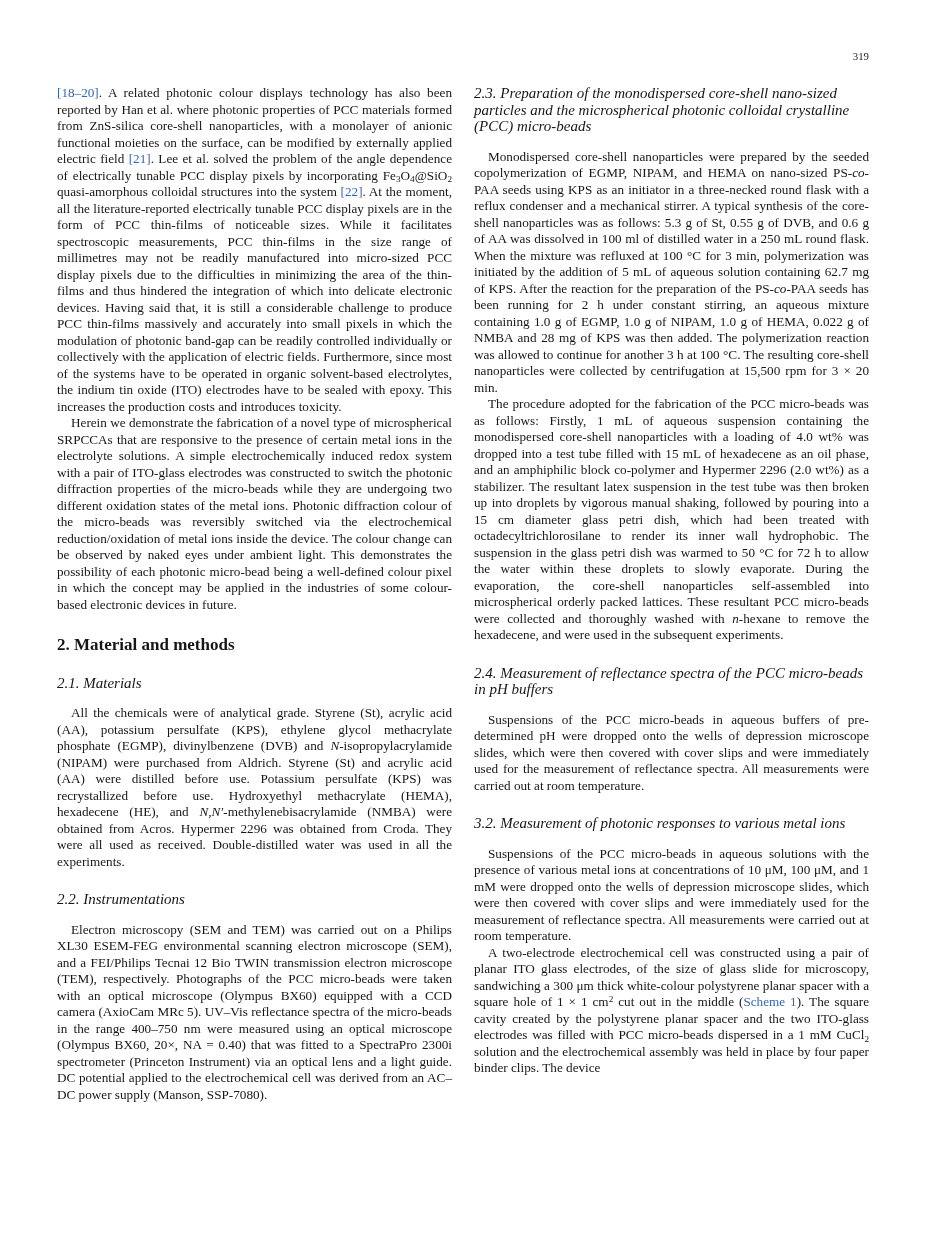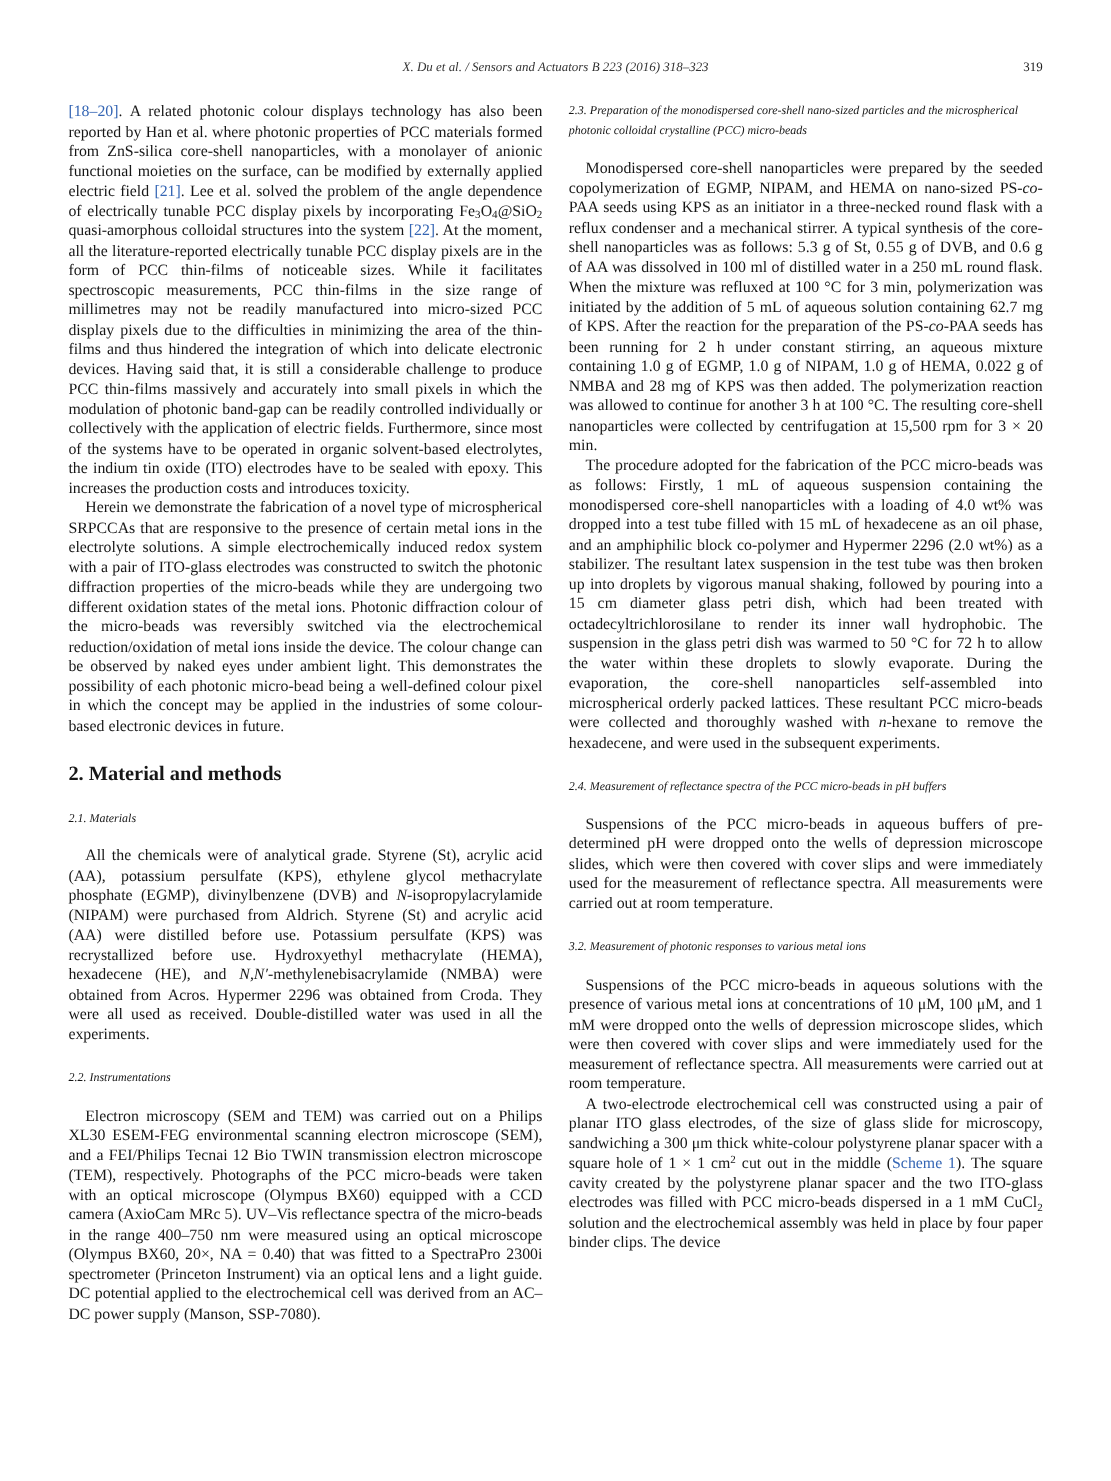--- a/index.html
+++ b/index.html
@@ -48,39 +48,38 @@
   .col p { margin: 0; }
   .col p.indent { text-indent: 14px; }
   .col h2 {
     font-size: 17px;
     font-weight: bold;
     font-style: normal;
     text-align: left;
     margin: 24px 0 15px 0;
   }
   .col h3 {
-    font-size: 10px;
+    font-size: 15px;
     font-weight: normal;
     font-style: italic;
     text-align: left;
     margin: 21px 0 14px 0;
   }
   .col > :first-child { margin-top: 0 !important; }
   .seg-link { color: var(--link, #3465b4); cursor: pointer; }
   .seg-i { font-style: italic; }
   .seg-sub, .seg-sup { font-size: 70%; line-height: 0; position: relative; }
   .seg-sub { top: 0.28em; }
   .seg-sup { top: -0.45em; }
 </style>
 </head>
 <body>
 
 <div class="page">
   <div class="header">
-    <div class="running-head">X. Du et al. / Sensors and Actuators B 223 (2016) 318–323</div>
     <div class="page-num">319</div>
   </div>
 
   <div class="columns">
     <div class="col">
         <p><span class="seg-link">[18–20]</span><span>. A related photonic colour displays technology has also been reported by Han et al. where photonic properties of PCC materials formed from ZnS-silica core-shell nanoparticles, with a monolayer of anionic functional moieties on the surface, can be modified by externally applied electric field </span><span class="seg-link">[21]</span><span>. Lee et al. solved the problem of the angle dependence of electrically tunable PCC display pixels by incorporating Fe</span><span class="seg-sub">3</span><span>O</span><span class="seg-sub">4</span><span>@SiO</span><span class="seg-sub">2</span><span> quasi-amorphous colloidal structures into the system </span><span class="seg-link">[22]</span><span>. At the moment, all the literature-reported electrically tunable PCC display pixels are in the form of PCC thin-films of noticeable sizes. While it facilitates spectroscopic measurements, PCC thin-films in the size range of millimetres may not be readily manufactured into micro-sized PCC display pixels due to the difficulties in minimizing the area of the thin-films and thus hindered the integration of which into delicate electronic devices. Having said that, it is still a considerable challenge to produce PCC thin-films massively and accurately into small pixels in which the modulation of photonic band-gap can be readily controlled individually or collectively with the application of electric fields. Furthermore, since most of the systems have to be operated in organic solvent-based electrolytes, the indium tin oxide (ITO) electrodes have to be sealed with epoxy. This increases the production costs and introduces toxicity.</span></p>
         <p class="indent"><span>Herein we demonstrate the fabrication of a novel type of microspherical SRPCCAs that are responsive to the presence of certain metal ions in the electrolyte solutions. A simple electrochemically induced redox system with a pair of ITO-glass electrodes was constructed to switch the photonic diffraction properties of the micro-beads while they are undergoing two different oxidation states of the metal ions. Photonic diffraction colour of the micro-beads was reversibly switched via the electrochemical reduction/oxidation of metal ions inside the device. The colour change can be observed by naked eyes under ambient light. This demonstrates the possibility of each photonic micro-bead being a well-defined colour pixel in which the concept may be applied in the industries of some colour-based electronic devices in future.</span></p>
         <h2>2. Material and methods</h2>
         <h3>2.1. Materials</h3>
         <p class="indent"><span>All the chemicals were of analytical grade. Styrene (St), acrylic acid (AA), potassium persulfate (KPS), ethylene glycol methacrylate phosphate (EGMP), divinylbenzene (DVB) and </span><span class="seg-i">N</span><span>-isopropylacrylamide (NIPAM) were purchased from Aldrich. Styrene (St) and acrylic acid (AA) were distilled before use. Potassium persulfate (KPS) was recrystallized before use. Hydroxyethyl methacrylate (HEMA), hexadecene (HE), and </span><span class="seg-i">N,N′</span><span>-methylenebisacrylamide (NMBA) were obtained from Acros. Hypermer 2296 was obtained from Croda. They were all used as received. Double-distilled water was used in all the experiments.</span></p>

